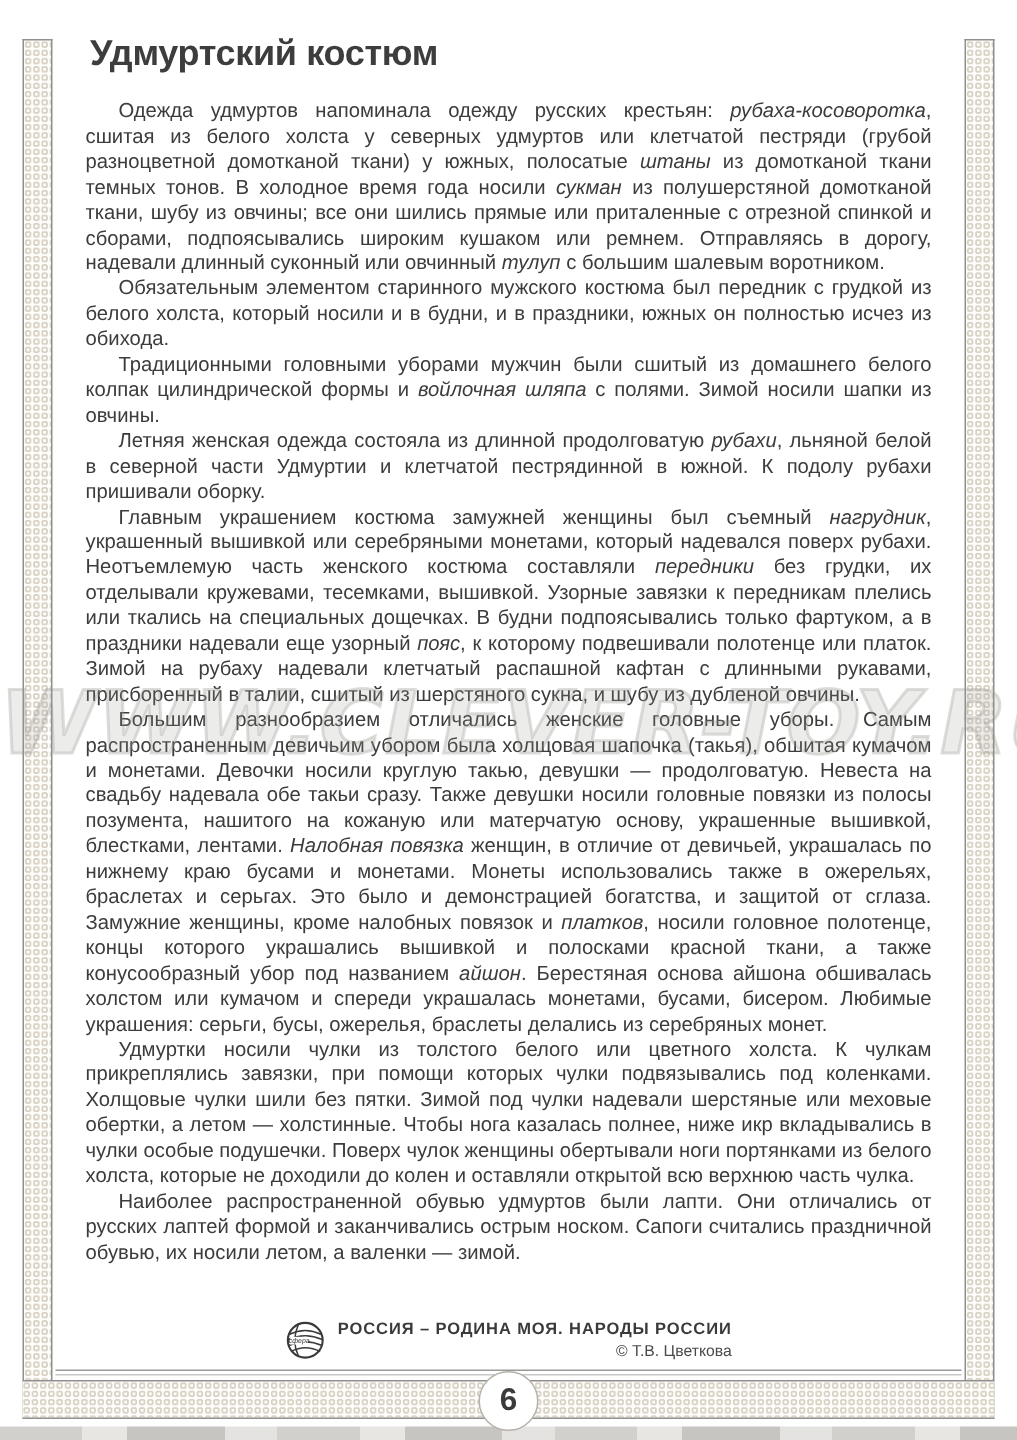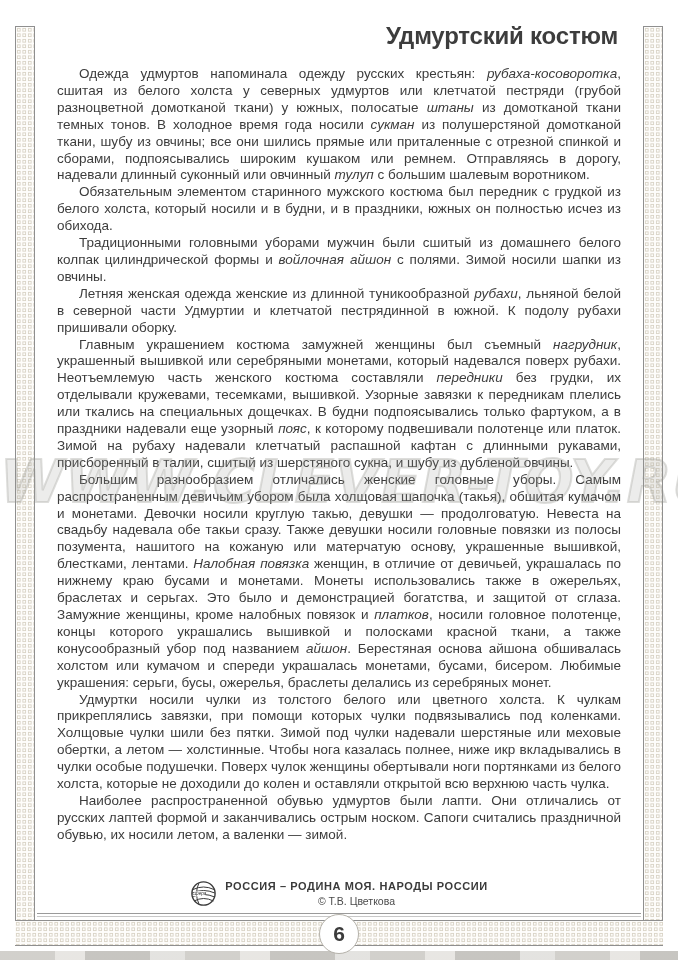--- a/index.html
+++ b/index.html
@@ -43,21 +43,21 @@
     font-size:21px; font-weight:700; color:#3b3b3b;
   }
   .scan-edge {
     position:absolute; left:0; right:0; bottom:0; height:9px;
     background:repeating-linear-gradient(90deg,#cac8c3 0 55px,#e4e2de 55px 85px,#bdbbb6 85px 150px,#dfdedb 150px 185px);
     opacity:.85;
   }
   
   .title {
     position:absolute; top:22px; left:60px; right:60px;
-    text-align:right; font-size:24px; font-weight:700;
+    text-align:left; font-size:24px; font-weight:700;
     color:#3d3d3d; letter-spacing:-0.2px;
     z-index:3;
   }
   .content {
     position:absolute; top:66px; left:57px; right:57px; bottom:74px;
     overflow:hidden; z-index:2;
   }
   .content p {
     font-size:13.5px; line-height:16.9px; color:#3c3c3c;
     text-align:justify; text-indent:22px;
@@ -73,21 +73,21 @@
     -webkit-text-stroke:2px rgba(150,148,142,0.30);
     text-shadow:0 0 1px rgba(150,148,142,0.18);
     z-index:4; pointer-events:none;
   }
   
   .footer {
     position:absolute; top:880px; left:0; width:678px;
     display:flex; align-items:center; justify-content:center; gap:8px;
     z-index:3;
   }
-  .footer .texts { text-align:center; }
+  .footer .texts { text-align:right; }
   .footer .series {
     font-size:11px; font-weight:700; letter-spacing:0.6px; color:#3a3a3a;
   }
   .footer .copyright {
     font-size:10.5px; color:#4a4a4a; margin-top:3px;
   }
 </style>
 </head>
 <body>
 
@@ -101,22 +101,22 @@
   <span>6</span>
 </div>
 
 <div class="scan-edge"></div>
 
 <h1 class="title">Удмуртский костюм</h1>
 
 <div class="content" id="content">
     <p><span>Одежда удмуртов напоминала одежду русских крестьян: </span><i>рубаха-косоворотка</i><span>, сшитая из белого холста у северных удмуртов или клетчатой пестряди (грубой разноцветной домотканой ткани) у южных, полосатые </span><i>штаны</i><span> из домотканой ткани темных тонов. В холодное время года носили </span><i>сукман</i><span> из полушерстяной домотканой ткани, шубу из овчины; все они шились прямые или приталенные с отрезной спинкой и сборами, подпоясывались широким кушаком или ремнем. Отправляясь в дорогу, надевали длинный суконный или овчинный </span><i>тулуп</i><span> с большим шалевым воротником.</span></p>
     <p><span>Обязательным элементом старинного мужского костюма был передник с грудкой из белого холста, который носили и в будни, и в праздники, южных он полностью исчез из обихода.</span></p>
-    <p><span>Традиционными головными уборами мужчин были сшитый из домашнего белого колпак цилиндрической формы и </span><i>войлочная айшон</i><span> с полями. Зимой носили шапки из овчины.</span></p>
-    <p><span>Летняя женская одежда женские из длинной туникообразной </span><i>рубахи</i><span>, льняной белой в северной части Удмуртии и клетчатой пестрядинной в южной. К подолу рубахи пришивали оборку.</span></p>
+    <p><span>Традиционными головными уборами мужчин были сшитый из домашнего белого колпак цилиндрической формы и </span><i>войлочная шляпа</i><span> с полями. Зимой носили шапки из овчины.</span></p>
+    <p><span>Летняя женская одежда состояла из длинной продолговатую </span><i>рубахи</i><span>, льняной белой в северной части Удмуртии и клетчатой пестрядинной в южной. К подолу рубахи пришивали оборку.</span></p>
     <p><span>Главным украшением костюма замужней женщины был съемный </span><i>нагрудник</i><span>, украшенный вышивкой или серебряными монетами, который надевался поверх рубахи. Неотъемлемую часть женского костюма составляли </span><i>передники</i><span> без грудки, их отделывали кружевами, тесемками, вышивкой. Узорные завязки к передникам плелись или ткались на специальных дощечках. В будни подпоясывались только фартуком, а в праздники надевали еще узорный </span><i>пояс</i><span>, к которому подвешивали полотенце или платок. Зимой на рубаху надевали клетчатый распашной кафтан с длинными рукавами, присборенный в талии, сшитый из шерстяного сукна, и шубу из дубленой овчины.</span></p>
     <p><span>Большим разнообразием отличались женские головные уборы. Самым распространенным девичьим убором была холщовая шапочка (такья), обшитая кумачом и монетами. Девочки носили круглую такью, девушки — продолговатую. Невеста на свадьбу надевала обе такьи сразу. Также девушки носили головные повязки из полосы позумента, нашитого на кожаную или матерчатую основу, украшенные вышивкой, блестками, лентами. </span><i>Налобная повязка</i><span> женщин, в отличие от девичьей, украшалась по нижнему краю бусами и монетами. Монеты использовались также в ожерельях, браслетах и серьгах. Это было и демонстрацией богатства, и защитой от сглаза. Замужние женщины, кроме налобных повязок и </span><i>платков</i><span>, носили головное полотенце, концы которого украшались вышивкой и полосками красной ткани, а также конусообразный убор под названием </span><i>айшон</i><span>. Берестяная основа айшона обшивалась холстом или кумачом и спереди украшалась монетами, бусами, бисером. Любимые украшения: серьги, бусы, ожерелья, браслеты делались из серебряных монет.</span></p>
     <p><span>Удмуртки носили чулки из толстого белого или цветного холста. К чулкам прикреплялись завязки, при помощи которых чулки подвязывались под коленками. Холщовые чулки шили без пятки. Зимой под чулки надевали шерстяные или меховые обертки, а летом — холстинные. Чтобы нога казалась полнее, ниже икр вкладывались в чулки особые подушечки. Поверх чулок женщины обертывали ноги портянками из белого холста, которые не доходили до колен и оставляли открытой всю верхнюю часть чулка.</span></p>
     <p><span>Наиболее распространенной обувью удмуртов были лапти. Они отличались от русских лаптей формой и заканчивались острым носком. Сапоги считались праздничной обувью, их носили летом, а валенки — зимой.</span></p>
   </div>
 
 <div class="watermark">WWW.CLEVER-TOY.RU</div>
 
 <div class="footer">
   <svg width="27" height="27" viewBox="0 0 27 27">

